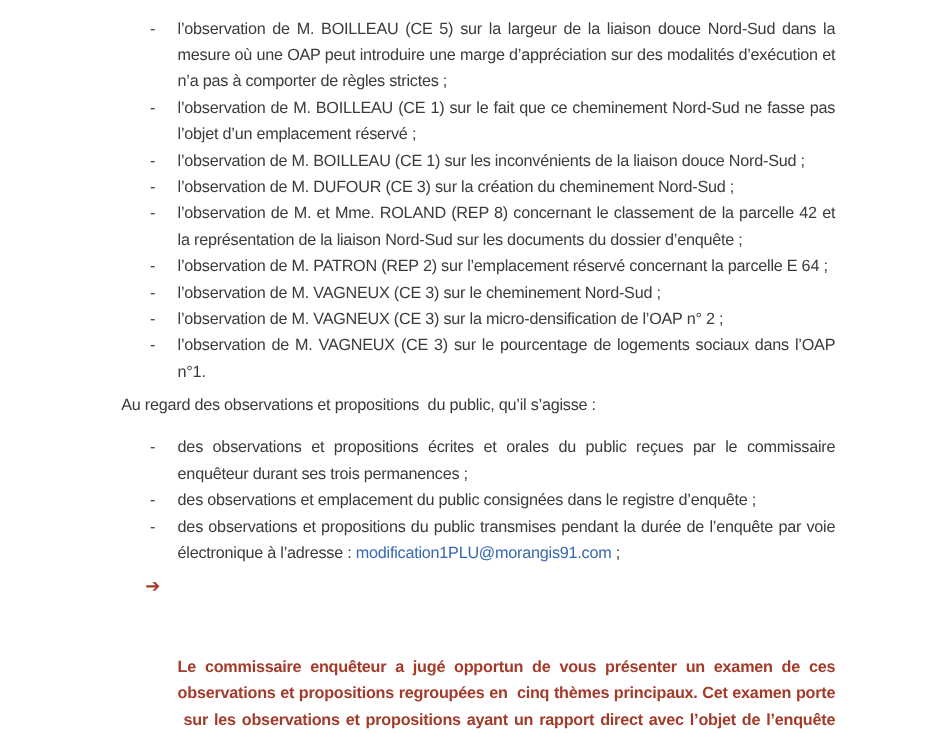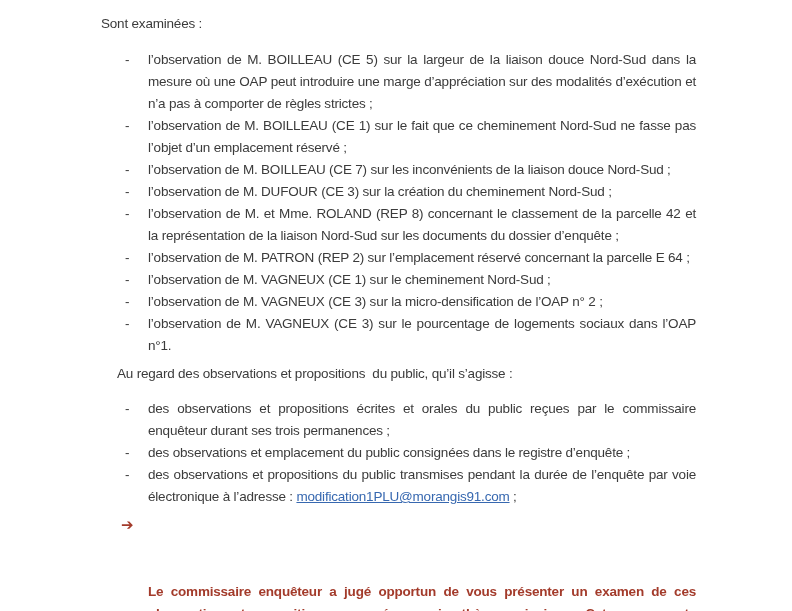--- a/index.html
+++ b/index.html
@@ -17,21 +17,21 @@
     padding:13px 96px 0 101px;
     font-family:"Liberation Sans","DejaVu Sans",sans-serif;
     font-size:13.5px;
     line-height:22px;
     letter-spacing:-0.2px;
     color:var(--text);
     overflow:hidden;
   }
   .para{margin:0;}
   .p1{margin-bottom:14px;}
-  .p2{margin-bottom:13px;white-space:pre-wrap;margin-left:16px;}
+  .p2{margin-bottom:13px;white-space:pre-wrap;}
   .list{margin:0;padding:0;}
   .list1{margin-bottom:6px;}
   .list2{margin-bottom:7px;}
   .item{
     position:relative;
     padding-left:47px;
     text-align:justify;
   }
   .dash{
     position:absolute;
@@ -47,59 +47,57 @@
   }
   .hl .arrow{
     position:absolute;
     left:20px;top:-1px;
     font-weight:normal;
     font-size:15px;
     letter-spacing:0;
   }
   a.email{
     color:var(--blue);
-    text-decoration:underline;
     cursor:pointer;
   }
 </style>
 </head>
 <body>
 
 <div class="page">
 
-  <p class="para p1">Sont examinées :</p>
 
   <div class="list list1">
     <div class="item">
       <span class="dash">-</span>
       <div>l’observation de M. BOILLEAU (CE 5) sur la largeur de la liaison douce Nord-Sud dans la mesure où une OAP peut introduire une marge d’appréciation sur des modalités d’exécution et n’a pas à comporter de règles strictes ;</div>
     </div>
     <div class="item">
       <span class="dash">-</span>
       <div>l’observation de M. BOILLEAU (CE 1) sur le fait que ce cheminement Nord-Sud ne fasse pas l’objet d’un emplacement réservé ;</div>
     </div>
     <div class="item">
       <span class="dash">-</span>
-      <div>l’observation de M. BOILLEAU (CE 7) sur les inconvénients de la liaison douce Nord-Sud ;</div>
+      <div>l’observation de M. BOILLEAU (CE 1) sur les inconvénients de la liaison douce Nord-Sud ;</div>
     </div>
     <div class="item">
       <span class="dash">-</span>
       <div>l’observation de M. DUFOUR (CE 3) sur la création du cheminement Nord-Sud ;</div>
     </div>
     <div class="item">
       <span class="dash">-</span>
       <div>l’observation de M. et Mme. ROLAND (REP 8) concernant le classement de la parcelle 42 et la représentation de la liaison Nord-Sud sur les documents du dossier d’enquête ;</div>
     </div>
     <div class="item">
       <span class="dash">-</span>
       <div>l’observation de M. PATRON (REP 2) sur l’emplacement réservé concernant la parcelle E 64 ;</div>
     </div>
     <div class="item">
       <span class="dash">-</span>
-      <div>l’observation de M. VAGNEUX (CE 1) sur le cheminement Nord-Sud ;</div>
+      <div>l’observation de M. VAGNEUX (CE 3) sur le cheminement Nord-Sud ;</div>
     </div>
     <div class="item">
       <span class="dash">-</span>
       <div>l’observation de M. VAGNEUX (CE 3) sur la micro-densification de l’OAP n° 2 ;</div>
     </div>
     <div class="item">
       <span class="dash">-</span>
       <div>l’observation de M. VAGNEUX (CE 3) sur le pourcentage de logements sociaux dans l’OAP n°1.</div>
     </div>
   </div>

